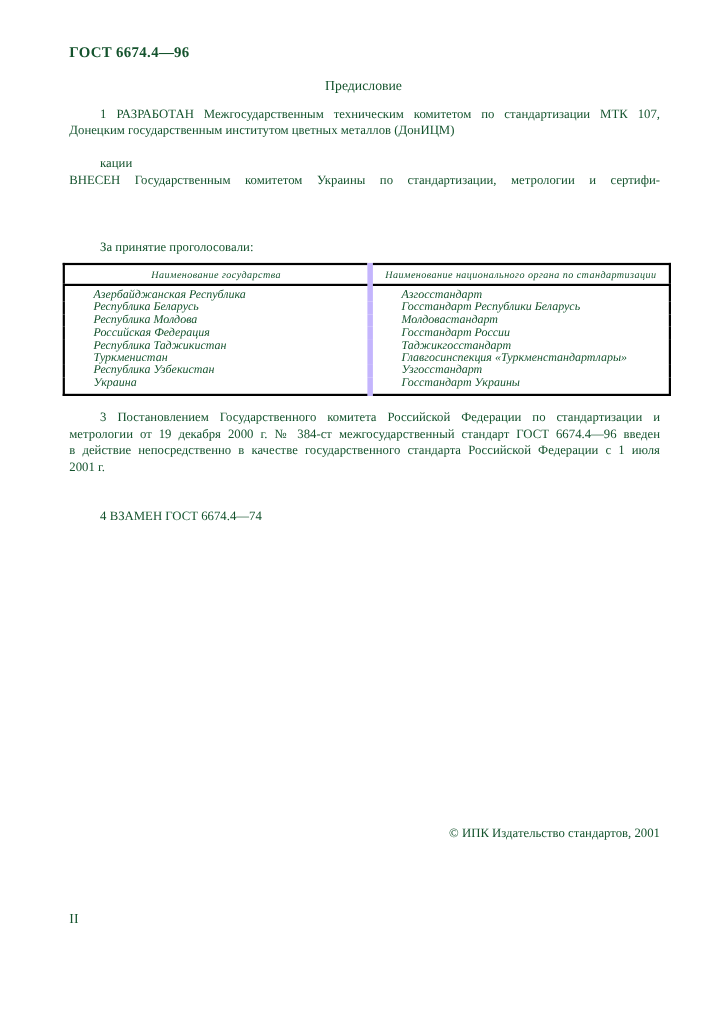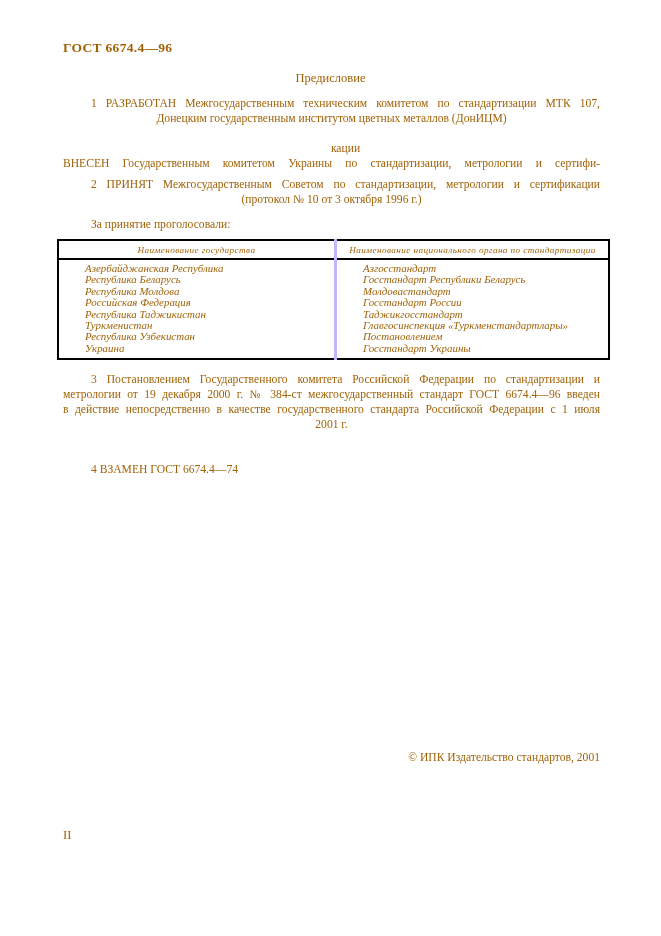--- a/index.html
+++ b/index.html
@@ -1,21 +1,21 @@
 <!DOCTYPE html>
 <html lang="ru"><head>
 <meta charset="utf-8">
 <style>
   html, body { margin: 0; padding: 0; background: #ffffff; }
   .page {
     position: relative;
     width: 661px;
     height: 936px;
     background: #ffffff;
-    color: #a16207;
+    color: #14532d;
     font-family: "Liberation Serif", "DejaVu Serif", serif;
     overflow: hidden;
   }
   .abs { position: absolute; }
 
   .doc-code {
     left: 63px; top: 40px;
     font-weight: bold;
     font-size: 13.5px;
     letter-spacing: 0.3px;
@@ -25,41 +25,41 @@
     text-align: center;
     font-size: 12.5px;
   }
 
   .para {
     left: 63px;
     width: 537px;
     font-size: 11.6px;
     line-height: 15px;
   }
-  .para .ln { text-align: center; }
+  .para .ln { text-align: left; }
   .para .ln.just { text-align: justify; text-align-last: justify; }
   .para.indent .ln:first-child { text-indent: 28px; }
 
   .p-developed { top: 96px; }
   .p-submitted { top: 141px; }
   .p-adopted   { top: 177px; }
   .vote-intro  { top: 217px; text-indent: 28px; }
   .p-resolution{ top: 372px; }
   .p-replaces  { top: 462px; }
 
   table.vote-table {
     position: absolute;
     left: 57px; top: 239px;
     width: 553px;
     border-collapse: collapse;
     table-layout: fixed;
     font-style: italic;
   }
   table.vote-table { border: 2px solid #000; }
-  .vote-table th, .vote-table td { border-left: 3px solid #c4b5fd; }
+  .vote-table th, .vote-table td { border-left: 5px solid #c4b5fd; }
   .vote-table th:first-child, .vote-table td:first-child { border-left: none; width: 271px; }
   .vote-table thead th {
     border-bottom: 2px solid #000;
     font-weight: normal;
     font-size: 9.2px;
     letter-spacing: 0.4px;
     text-align: center;
     padding: 4px 2px 3px 2px;
   }
   .vote-table tbody td {
@@ -97,24 +97,20 @@
   <div class="abs para indent p-developed">
       <div class="ln just">1  РАЗРАБОТАН Межгосударственным техническим комитетом по стандартизации МТК 107,</div>
       <div class="ln">Донецким государственным институтом цветных металлов (ДонИЦМ)</div>
     </div>
 
   <div class="abs para indent p-submitted">
       <div class="ln">кации</div>
       <div class="ln just">ВНЕСЕН Государственным комитетом Украины по стандартизации, метрологии и сертифи-</div>
     </div>
 
-  <div class="abs para indent p-adopted">
-      <div class="ln just">2  ПРИНЯТ Межгосударственным Советом по стандартизации, метрологии и сертификации</div>
-      <div class="ln">(протокол № 10 от 3 октября 1996 г.)</div>
-    </div>
 
   <div class="abs para vote-intro">За принятие проголосовали:</div>
 
   <table class="vote-table">
     <thead>
       <tr>
         <th>Наименование государства</th>
         <th>Наименование национального органа по стандартизации</th>
       </tr>
     </thead>
@@ -138,21 +134,21 @@
         <tr>
           <td>Республика Таджикистан</td>
           <td>Таджикгосстандарт</td>
         </tr>
         <tr>
           <td>Туркменистан</td>
           <td>Главгосинспекция «Туркменстандартлары»</td>
         </tr>
         <tr>
           <td>Республика Узбекистан</td>
-          <td>Постановлением</td>
+          <td>Узгосстандарт</td>
         </tr>
         <tr>
           <td>Украина</td>
           <td>Госстандарт Украины</td>
         </tr>
       </tbody>
   </table>
 
   <div class="abs para indent p-resolution">
       <div class="ln just">3  Постановлением Государственного комитета Российской Федерации по стандартизации и</div>

